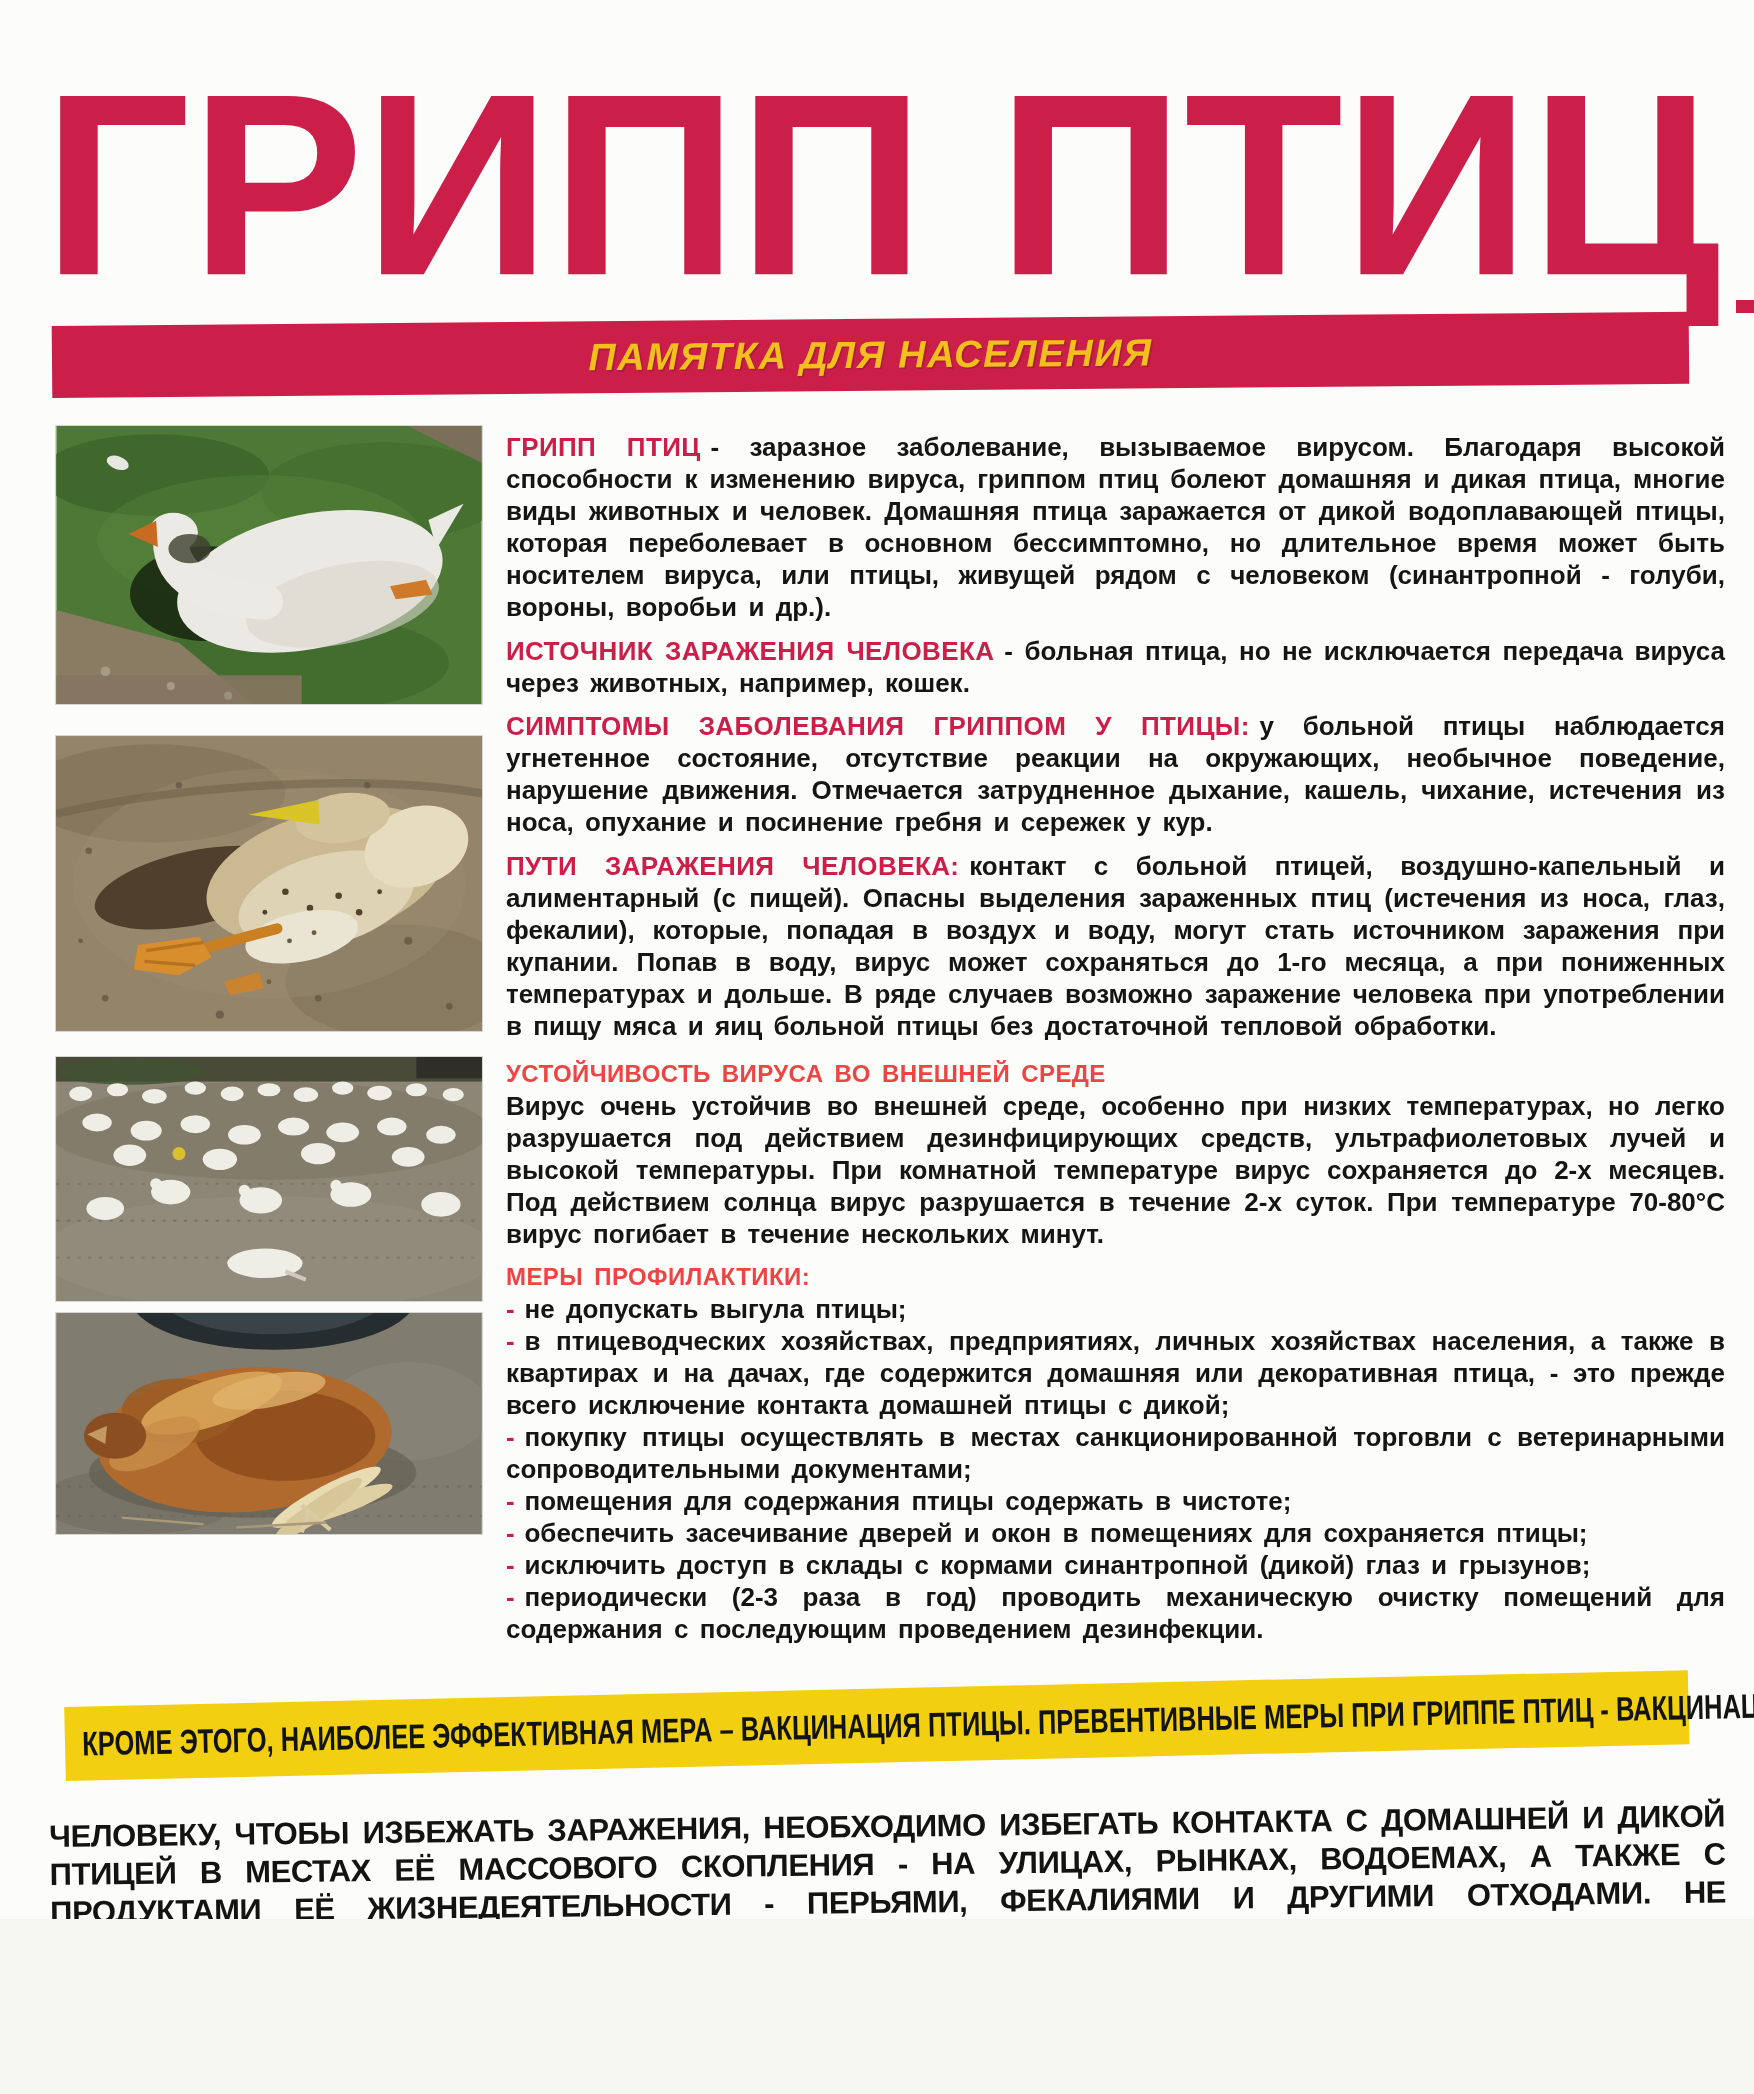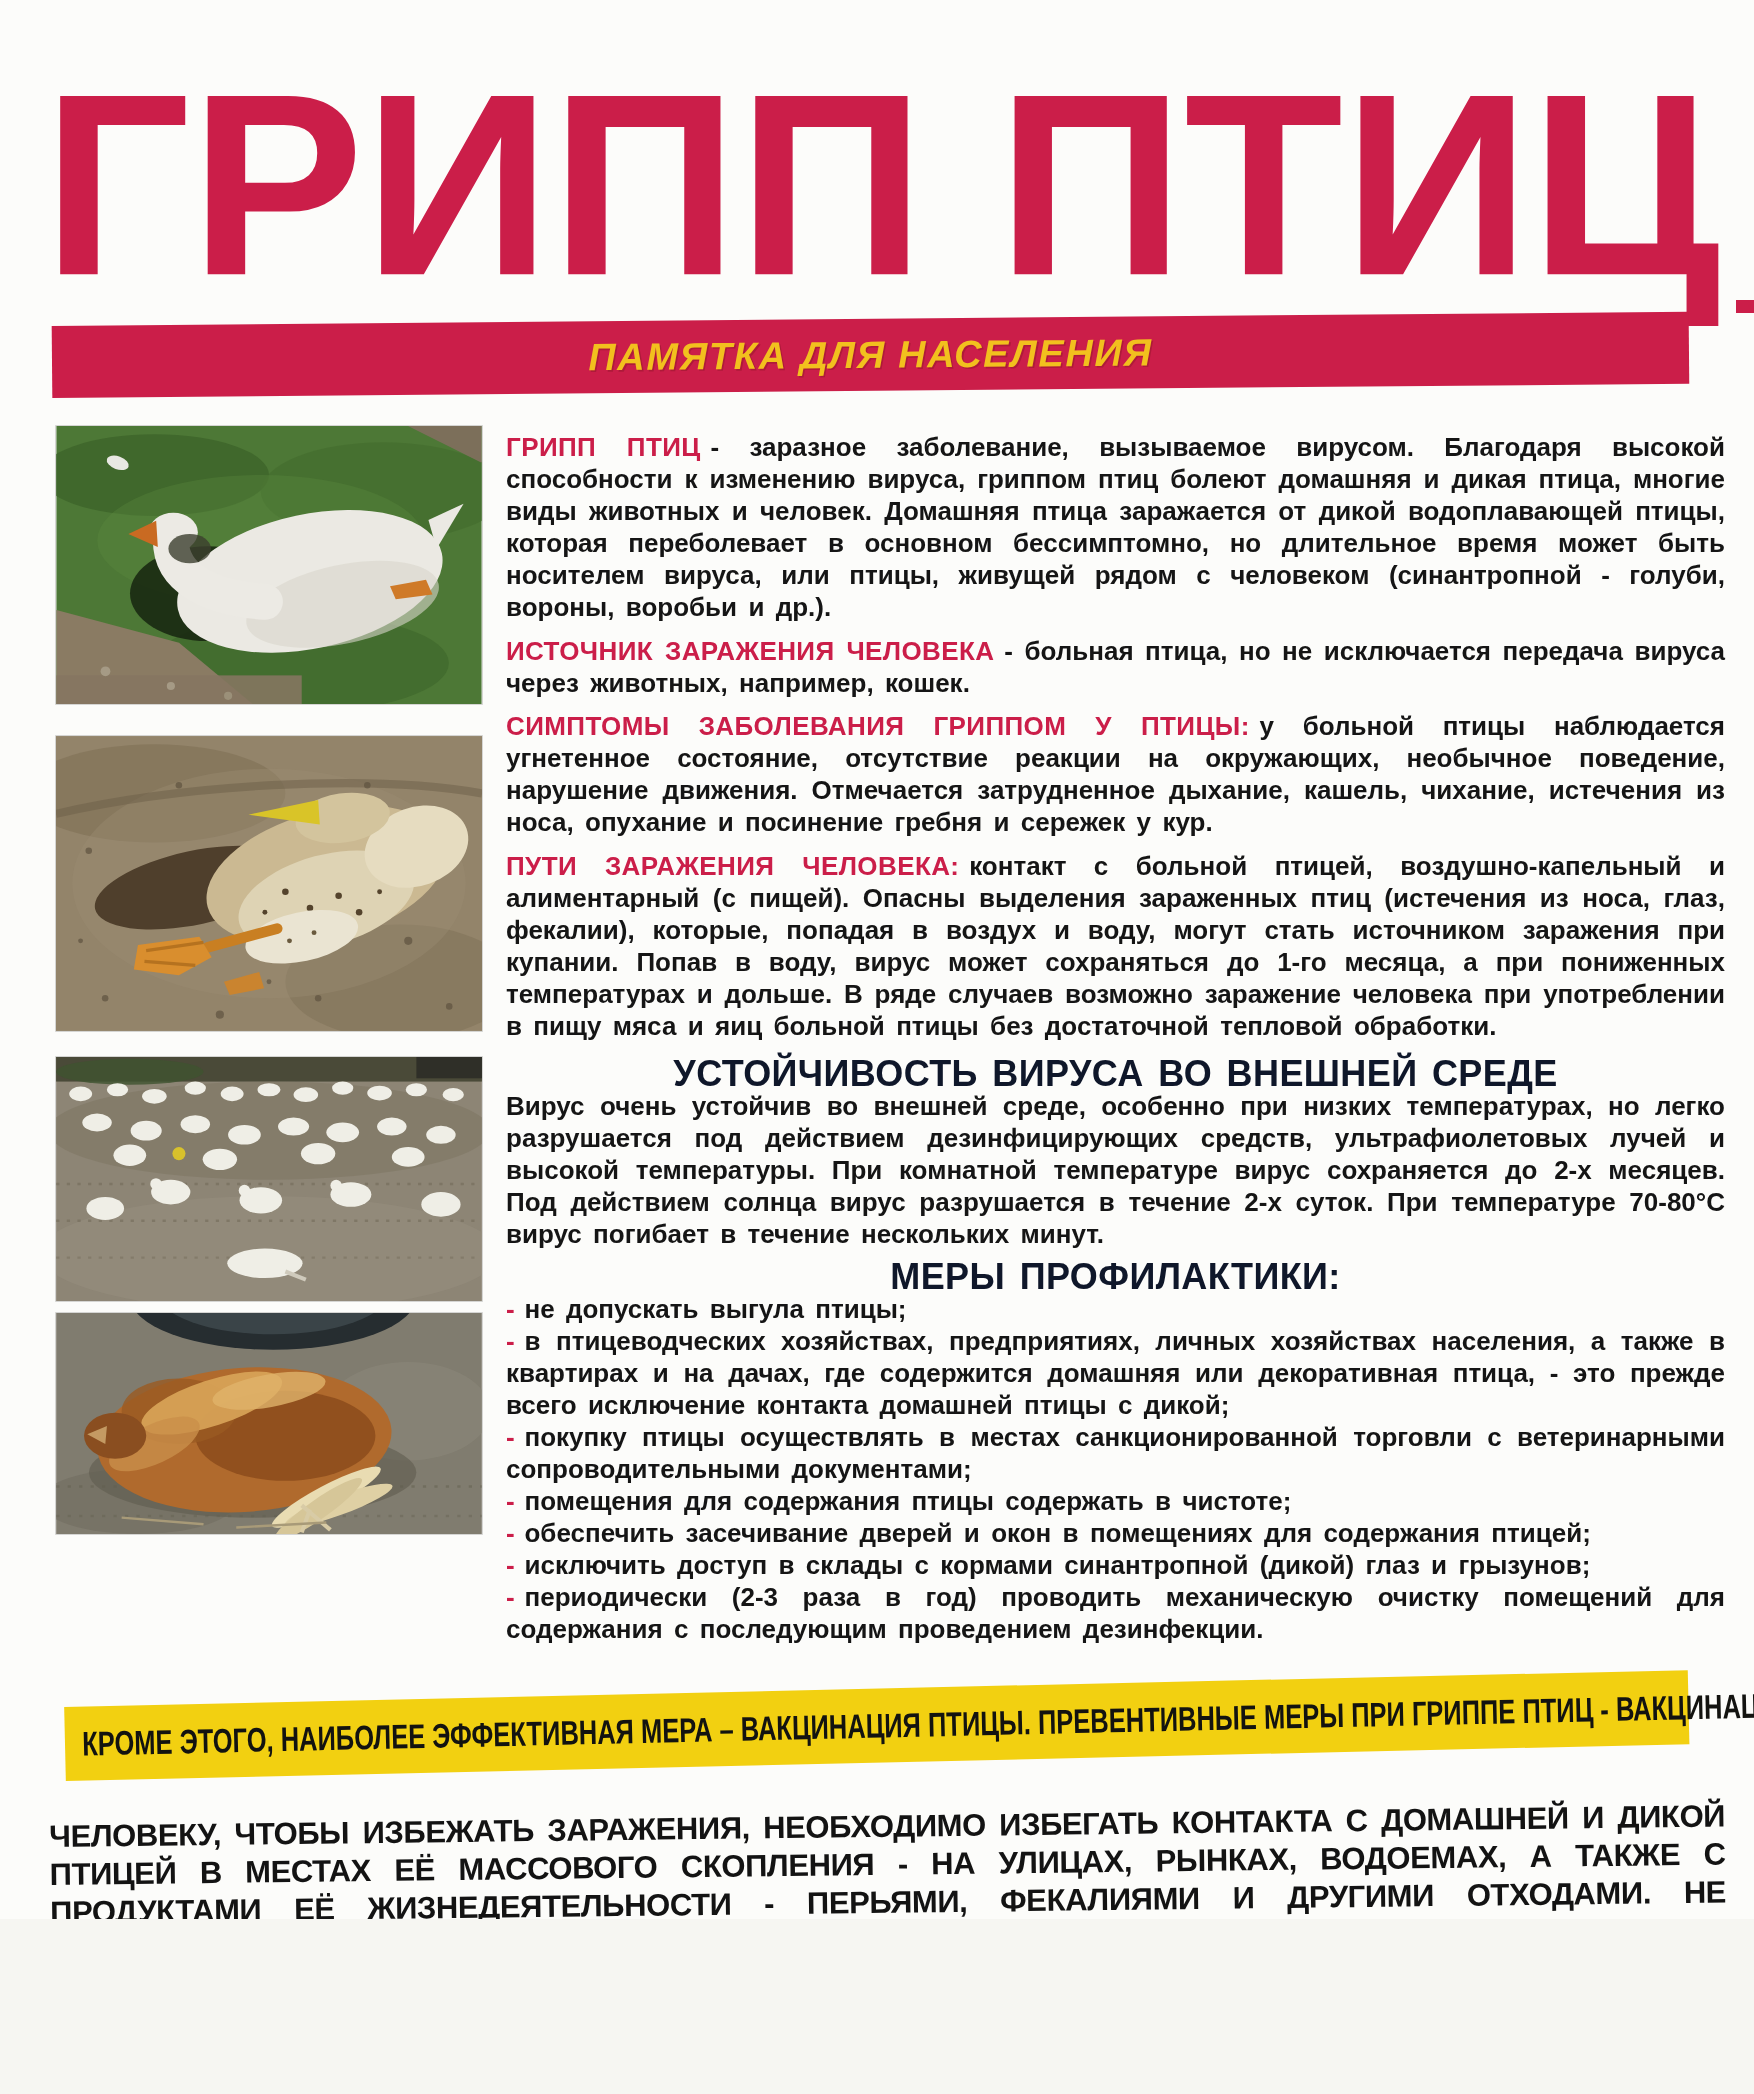--- a/index.html
+++ b/index.html
@@ -22,21 +22,21 @@
   #photo2{top:736px;height:295px;}
   #photo3{top:1057px;height:244px;}
   #photo4{top:1313px;height:221px;}
   
   .textcol{position:absolute;left:506px;top:431px;width:1219px;color:#151515;
            font-size:26px;font-weight:bold;line-height:32px;text-align:justify;word-spacing:4.1px;}
   .textcol p{margin:0;}
   .gap{margin-top:11.5px !important;}
   .gap-lg{margin-top:16.4px !important;}
   .h-inline{color:#cb1e49;margin-right:9.8px;letter-spacing:0.4px;}
-  .h-block{color:#0f172a;font-size:36px;letter-spacing:0.4px;text-align:center;}
+  .h-block{color:#ef4444;font-size:24px;letter-spacing:0.4px;text-align:left;}
   .dash{color:#cb1e49;margin-right:9.8px;}
   
   .yellow-banner{position:absolute;left:65px;top:1707px;width:1624px;height:74px;
                  background:#f2d011;transform:rotate(-1.3deg);transform-origin:left center;
                  display:flex;align-items:center;overflow:visible;}
   .yellow-banner .yb-text{white-space:nowrap;transform:scaleX(.75);transform-origin:left center;
                  padding-left:23px;color:#131310;font-size:34px;font-weight:bold;letter-spacing:0;}
   
   .footer{position:absolute;left:49px;top:1818px;width:1676px;color:#131313;
           font-size:31px;font-weight:bold;line-height:38px;text-align:justify;
@@ -221,21 +221,21 @@
     <p class="gap">
       <span class="h-inline">ПУТИ ЗАРАЖЕНИЯ ЧЕЛОВЕКА:</span><span>контакт с больной птицей, воздушно-капельный и алиментарный (с пищей). Опасны выделения зараженных птиц (истечения из носа, глаз, фекалии), которые, попадая в воздух и воду, могут стать источником заражения при купании. Попав в воду, вирус может сохраняться до 1-го месяца, а при пониженных температурах и дольше. В ряде случаев возможно заражение человека при употреблении в пищу мяса и яиц больной птицы без достаточной тепловой обработки.</span>
     </p>
     <p class="h-block gap-lg">УСТОЙЧИВОСТЬ ВИРУСА ВО ВНЕШНЕЙ СРЕДЕ</p>
     <p>Вирус очень устойчив во внешней среде, особенно при низких температурах, но легко разрушается под действием дезинфицирующих средств, ультрафиолетовых лучей и высокой температуры. При комнатной температуре вирус сохраняется до 2-х месяцев. Под действием солнца вирус разрушается в течение 2-х суток. При температуре 70-80°С вирус погибает в течение нескольких минут.</p>
     <p class="h-block gap">МЕРЫ ПРОФИЛАКТИКИ:</p>
     <p><span class="dash">-</span><span>не допускать выгула птицы;</span></p>
     <p><span class="dash">-</span><span>в птицеводческих хозяйствах, предприятиях, личных хозяйствах населения, а также в квартирах и на дачах, где содержится домашняя или декоративная птица, - это прежде всего исключение контакта домашней птицы с дикой;</span></p>
     <p><span class="dash">-</span><span>покупку птицы осуществлять в местах санкционированной торговли с ветеринарными сопроводительными документами;</span></p>
     <p><span class="dash">-</span><span>помещения для содержания птицы содержать в чистоте;</span></p>
-    <p><span class="dash">-</span><span>обеспечить засечивание дверей и окон в помещениях для содержания птицей;</span></p>
+    <p><span class="dash">-</span><span>обеспечить засечивание дверей и окон в помещениях для сохраняется птицы;</span></p>
     <p><span class="dash">-</span><span>исключить доступ в склады с кормами синантропной (дикой) глаз и грызунов;</span></p>
     <p><span class="dash">-</span><span>периодически (2-3 раза в год) проводить механическую очистку помещений для содержания с последующим проведением дезинфекции.</span></p>
   </div>
 
   <div class="yellow-banner">
     <span class="yb-text">КРОМЕ ЭТОГО, НАИБОЛЕЕ ЭФФЕКТИВНАЯ МЕРА – ВАКЦИНАЦИЯ ПТИЦЫ.  ПРЕВЕНТИВНЫЕ МЕРЫ ПРИ ГРИППЕ ПТИЦ - ВАКЦИНАЦИЯ</span>
   </div>
 
   <div class="footer">ЧЕЛОВЕКУ, ЧТОБЫ ИЗБЕЖАТЬ ЗАРАЖЕНИЯ, НЕОБХОДИМО ИЗБЕГАТЬ КОНТАКТА С ДОМАШНЕЙ И ДИКОЙ ПТИЦЕЙ В МЕСТАХ ЕЁ МАССОВОГО СКОПЛЕНИЯ - НА УЛИЦАХ, РЫНКАХ, ВОДОЕМАХ, А ТАКЖЕ С ПРОДУКТАМИ ЕЁ ЖИЗНЕДЕЯТЕЛЬНОСТИ - ПЕРЬЯМИ, ФЕКАЛИЯМИ И ДРУГИМИ ОТХОДАМИ. НЕ ПОДБИРАТЬ МЕРТВУЮ ПТИЦУ, А СООБЩАТЬ ОБ ЭТОМ В ВЕТЕРИНАРНУЮ СЛУЖБУ. НЕ СЛЕДУЕТ ПОКУПАТЬ ДЛЯ УПОТРЕБЛЕНИЯ В ПИЩУ МЯСО ПТИЦ И ЯЙЦА В МЕСТАХ НЕСАНКЦИОНИРОВАННОЙ ТОРГОВЛИ, ГДЕ НЕТ ВЕТЕРИНАРНЫХ ЛАБОРАТОРИЙ ПО КОНТРОЛЮ КАЧЕСТВА И БЕЗОПАСНОСТИ ПИЩЕВЫХ ПРОДУКТОВ, И ЭТИ ПРОДУКТЫ НЕ ИМЕЮТ ВЕТЕРИНАРНЫХ ДОКУМЕНТОВ, ПОДТВЕРЖДАЮЩИХ ИХ КАЧЕСТВО И БЕЗОПАСНОСТЬ.</div>
 

